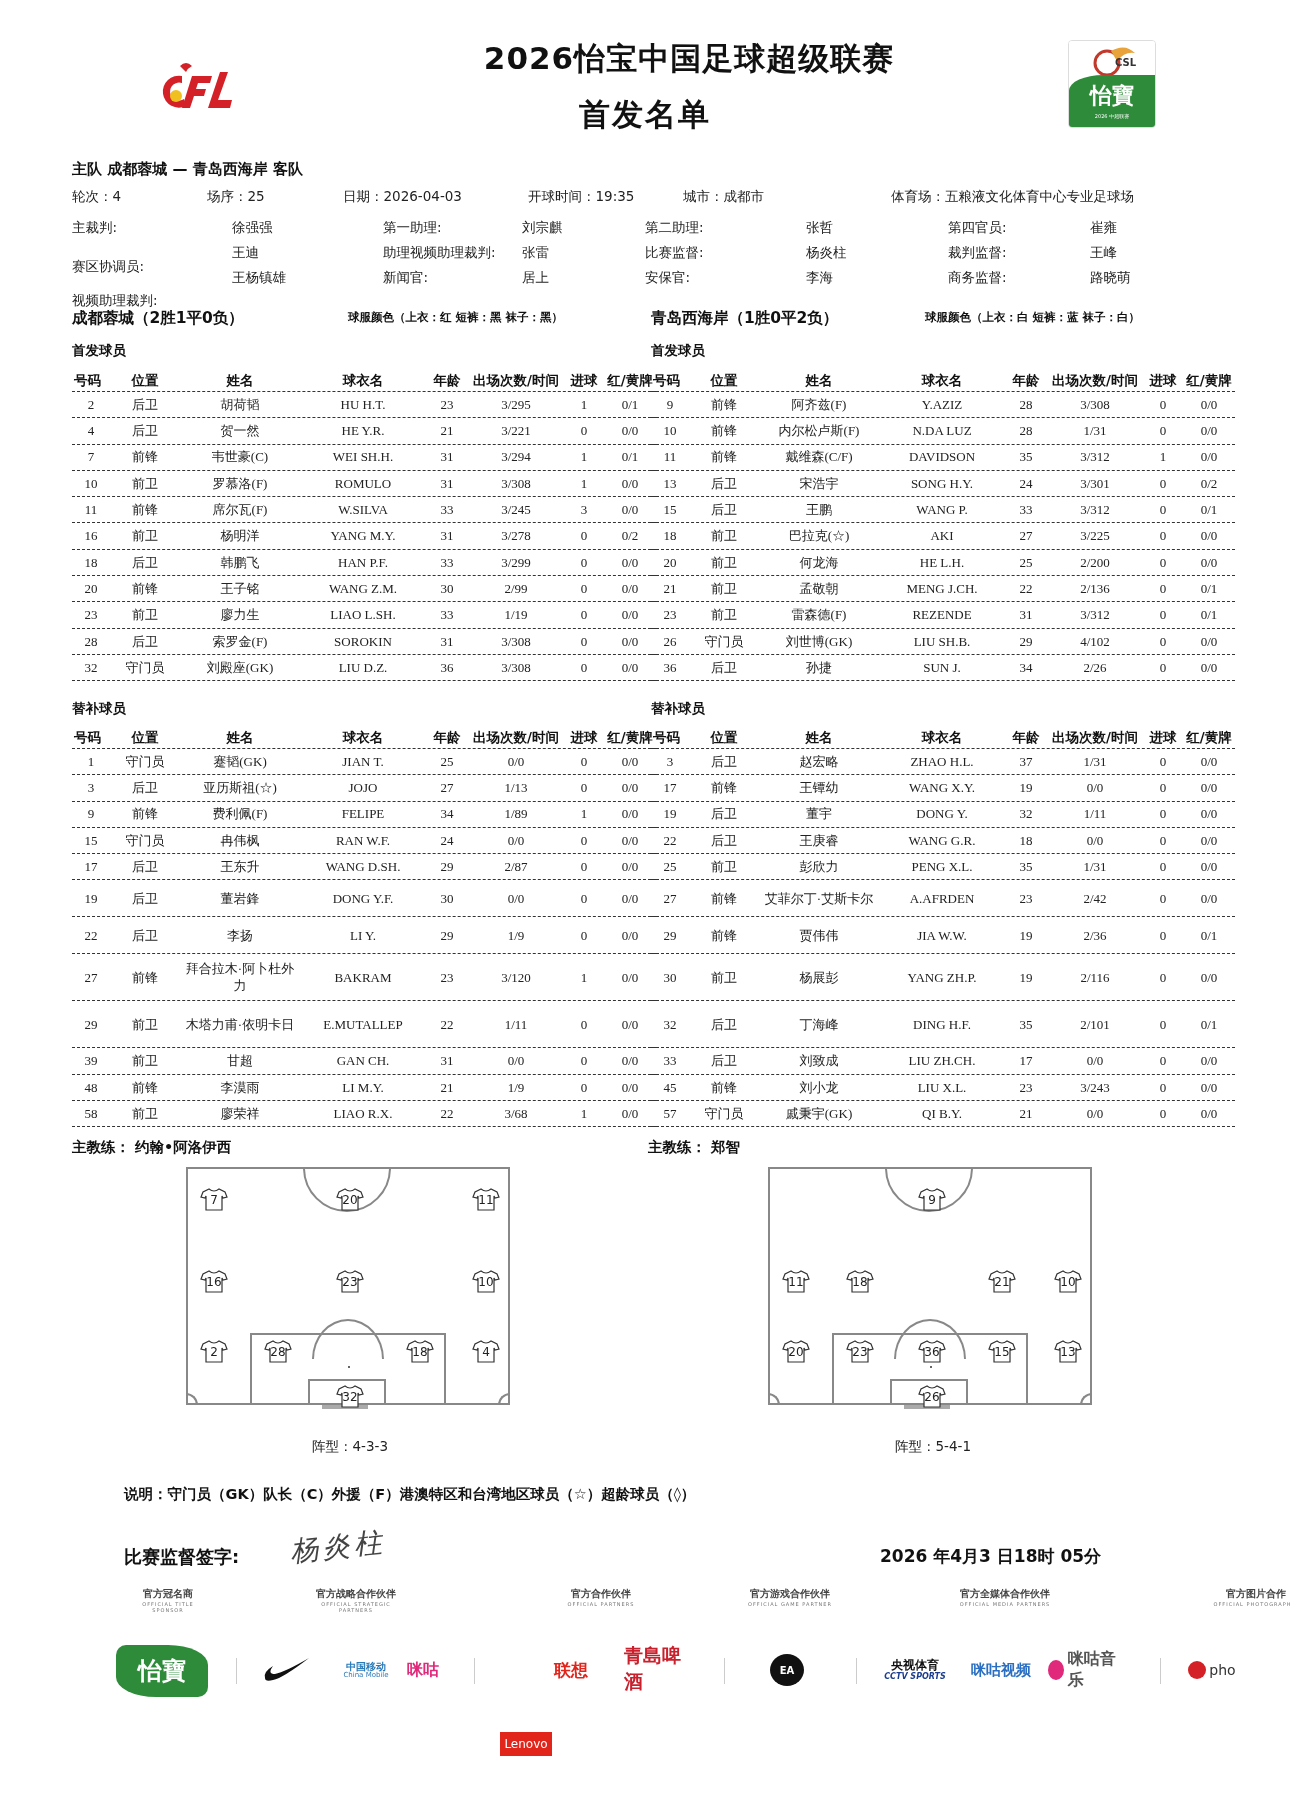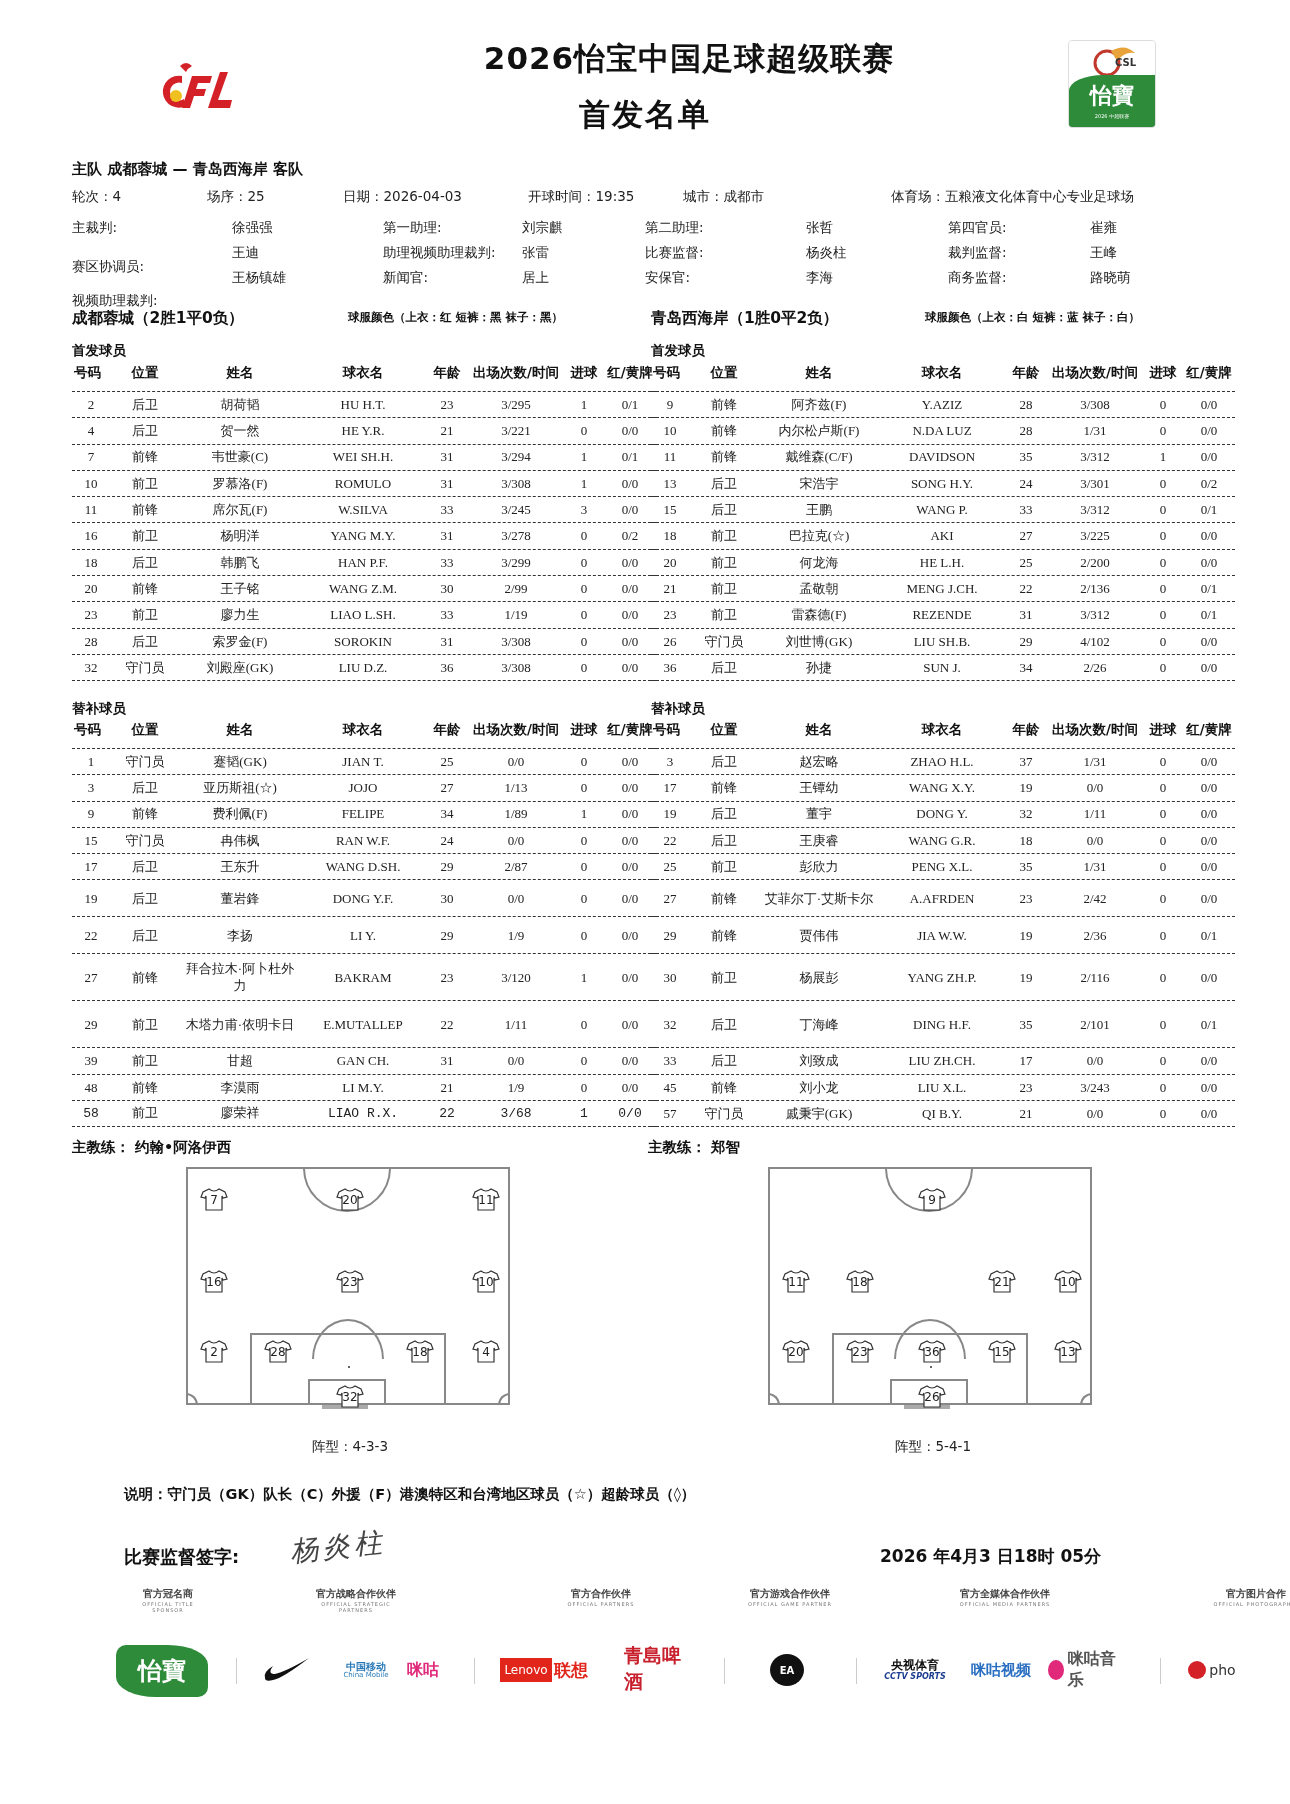--- a/index.html
+++ b/index.html
@@ -22,21 +22,21 @@
   .info-line { position: absolute; font-size: 13.5px; color: #222; white-space: nowrap; }
 
   
   .team-name { position: absolute; font-size: 15.5px; font-weight: bold; }
   .kit { position: absolute; font-size: 11.5px; font-weight: bold; }
   .section-title { position: absolute; font-size: 13.5px; font-weight: bold; }
 
   
   .tbl { position: absolute; width: 584px; }
   .tbl .row { display: flex; align-items: center; border-bottom: 1.5px dashed #333; font-family: "Liberation Serif", "DejaVu Serif", serif; font-size: 13px; color: #222; }
-  .tbl .hdr { font-family: "DejaVu Sans", sans-serif; font-weight: bold; font-size: 13.5px; color: #111; height: 24px; align-items: flex-end; padding-bottom: 10px; }
+  .tbl .hdr { font-family: "DejaVu Sans", sans-serif; font-weight: bold; font-size: 13.5px; color: #111; height: 24px; align-items: flex-end; padding-bottom: 2px; }
   .tbl .cell { text-align: center; line-height: 1.35; }
   .c-no { width: 38px; }
   .c-pos { width: 70px; }
   .c-name { width: 120px; }
   .c-shirt { width: 126px; }
   .c-age { width: 42px; }
   .c-app { width: 96px; }
   .c-goal { width: 40px; }
   .c-card { width: 52px; }
   .hdr .c-no { text-align: left; padding-left: 2px; }
@@ -502,21 +502,21 @@
     <div class="row" style="height: 26.3px;">
       <div class="cell c-no">48</div>
       <div class="cell c-pos">前锋</div>
       <div class="cell c-name">李漠雨</div>
       <div class="cell c-shirt">LI M.Y.</div>
       <div class="cell c-age">21</div>
       <div class="cell c-app">1/9</div>
       <div class="cell c-goal">0</div>
       <div class="cell c-card">0/0</div>
     </div>
-    <div class="row" style="height: 26.3px; font-family: Liberation Mono, monospace;">
+    <div class="row" style="height: 26.3px;">
       <div class="cell c-no">58</div>
       <div class="cell c-pos">前卫</div>
       <div class="cell c-name">廖荣祥</div>
       <div class="cell c-shirt">LIAO R.X.</div>
       <div class="cell c-age">22</div>
       <div class="cell c-app">3/68</div>
       <div class="cell c-goal">1</div>
       <div class="cell c-card">0/0</div>
     </div>
   </div>
@@ -852,21 +852,21 @@
     </svg>
 </div>
 <div class="sp" style="left:336px;top:1656px;width:60px;height:28px;flex-direction:column;color:#2a7ab8;font-size:10px;line-height:1.1">
   <span>中国移动</span>
     <span style="font-size:7px;font-weight:normal">China Mobile</span>
 </div>
 <div class="sp" style="left:398px;top:1656px;width:50px;height:28px;color:#e0297a;font-size:16px">
     <span>咪咕</span>
   </div>
 <div class="sep" style="left:474px"></div>
-<div class="sp" style="left:500px;top:1658px;width:52px;height:24px;background:#e1251b;color:#fff;font-size:12px;font-weight:normal">
+<div class="sp" style="left:500px;top:1732px;width:52px;height:24px;background:#e1251b;color:#fff;font-size:12px;font-weight:normal">
     <span>Lenovo</span>
   </div>
 <div class="sp" style="left:554px;top:1656px;width:34px;height:28px;color:#e1251b;font-size:17px">
     <span>联想</span>
   </div>
 <div class="sp" style="left:624px;top:1654px;width:74px;height:30px;color:#c8202c;font-size:19px;font-family:'DejaVu Serif',serif">
     <span>青島啤酒</span>
   </div>
 <div class="sep" style="left:724px"></div>
 <div class="sp" style="left:770px;top:1654px;width:34px;height:32px;background:#111;color:#fff;font-size:10px;border-radius:50%">

